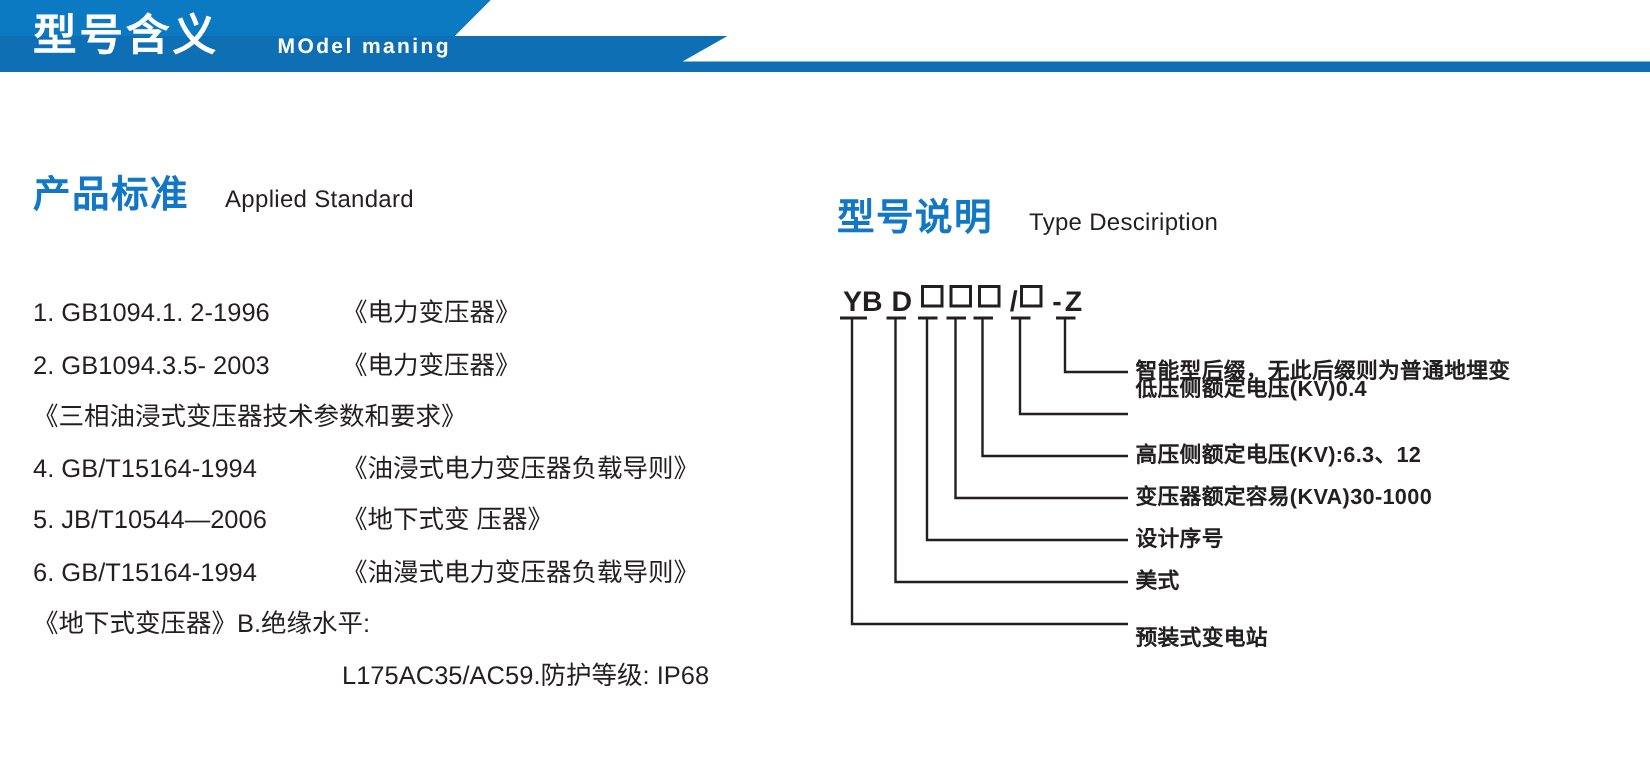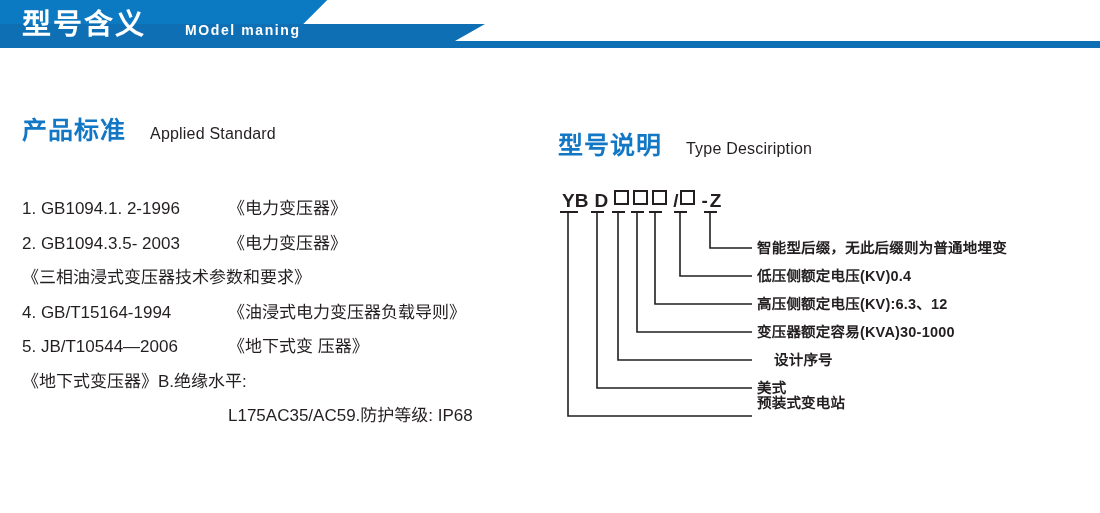--- a/index.html
+++ b/index.html
@@ -179,20 +179,24 @@
       <div class="std-row">
         <span class="std-name">《三相油浸式变压器技术参数和要求》</span>
       </div>
       <div class="std-row">
         <span class="std-code">4. GB/T15164-1994</span>
         <span class="std-name">《油浸式电力变压器负载导则》</span>
       </div>
       <div class="std-row">
         <span class="std-code">5. JB/T10544—2006</span>
         <span class="std-name">《地下式变 压器》</span>
+      </div>
+      <div class="std-row">
+        <span class="std-code">6. GB/T15164-1994</span>
+        <span class="std-name">《油漫式电力变压器负载导则》</span>
       </div>
       <div class="std-row">
         <span class="std-name">《地下式变压器》B.绝缘水平:</span>
       </div>
       <div class="std-cont">L175AC35/AC59.防护等级: IP68</div>
     </div>
 
   <div class="model-wrap">
 
     <div class="code-line" id="code-line"><span class="seg" style="margin-right: 6px;">YB</span><span class="seg" style="margin-right: 6px;">D</span><span class="seg" style="margin-right: 4px;"><span class="box"></span></span><span class="seg" style="margin-right: 4px;"><span class="box"></span></span><span class="seg" style="margin-right: 4px;"><span class="box"></span></span><span class="seg" style="margin: 0px 2px;">/</span><span class="seg" style="margin-right: 4px;"><span class="box"></span></span><span class="seg" style="margin: 0px 2px;">-</span><span class="seg" style="margin-right: 6px;">Z</span></div>
@@ -209,22 +213,22 @@
         <line x1="93" y1="22" x2="106" y2="22" stroke="#231f20" stroke-width="2"></line>
         <path d="M99,22 L99,114 L196,114" fill="none" stroke="#231f20" stroke-width="1.6"></path>
         <line x1="118" y1="22" x2="131" y2="22" stroke="#231f20" stroke-width="2"></line>
         <path d="M124,22 L124,86 L196,86" fill="none" stroke="#231f20" stroke-width="1.6"></path>
         <line x1="148" y1="22" x2="161" y2="22" stroke="#231f20" stroke-width="2"></line>
         <path d="M154,22 L154,58 L196,58" fill="none" stroke="#231f20" stroke-width="1.6"></path>
       </svg>
 
     <div class="labels" id="model-labels">
         <div class="lbl" style="top: 51px;">智能型后缀，无此后缀则为普通地埋变</div>
-        <div class="lbl" style="top: 79px;">低压侧额定电压(KV)0.4</div>
+        <div class="lbl" style="top: 63px;">低压侧额定电压(KV)0.4</div>
         <div class="lbl" style="top: 107px;">高压侧额定电压(KV):6.3、12</div>
         <div class="lbl" style="top: 135px;">变压器额定容易(KVA)30-1000</div>
-        <div class="lbl" style="top: 163px; margin-left: 17px;">设计序号</div>
+        <div class="lbl" style="top: 163px;">设计序号</div>
         <div class="lbl" style="top: 191px;">美式</div>
-        <div class="lbl" style="top: 206px;">预装式变电站</div>
+        <div class="lbl" style="top: 229px;">预装式变电站</div>
       </div>
   </div>
 
 </div>
 
 </body></html>

